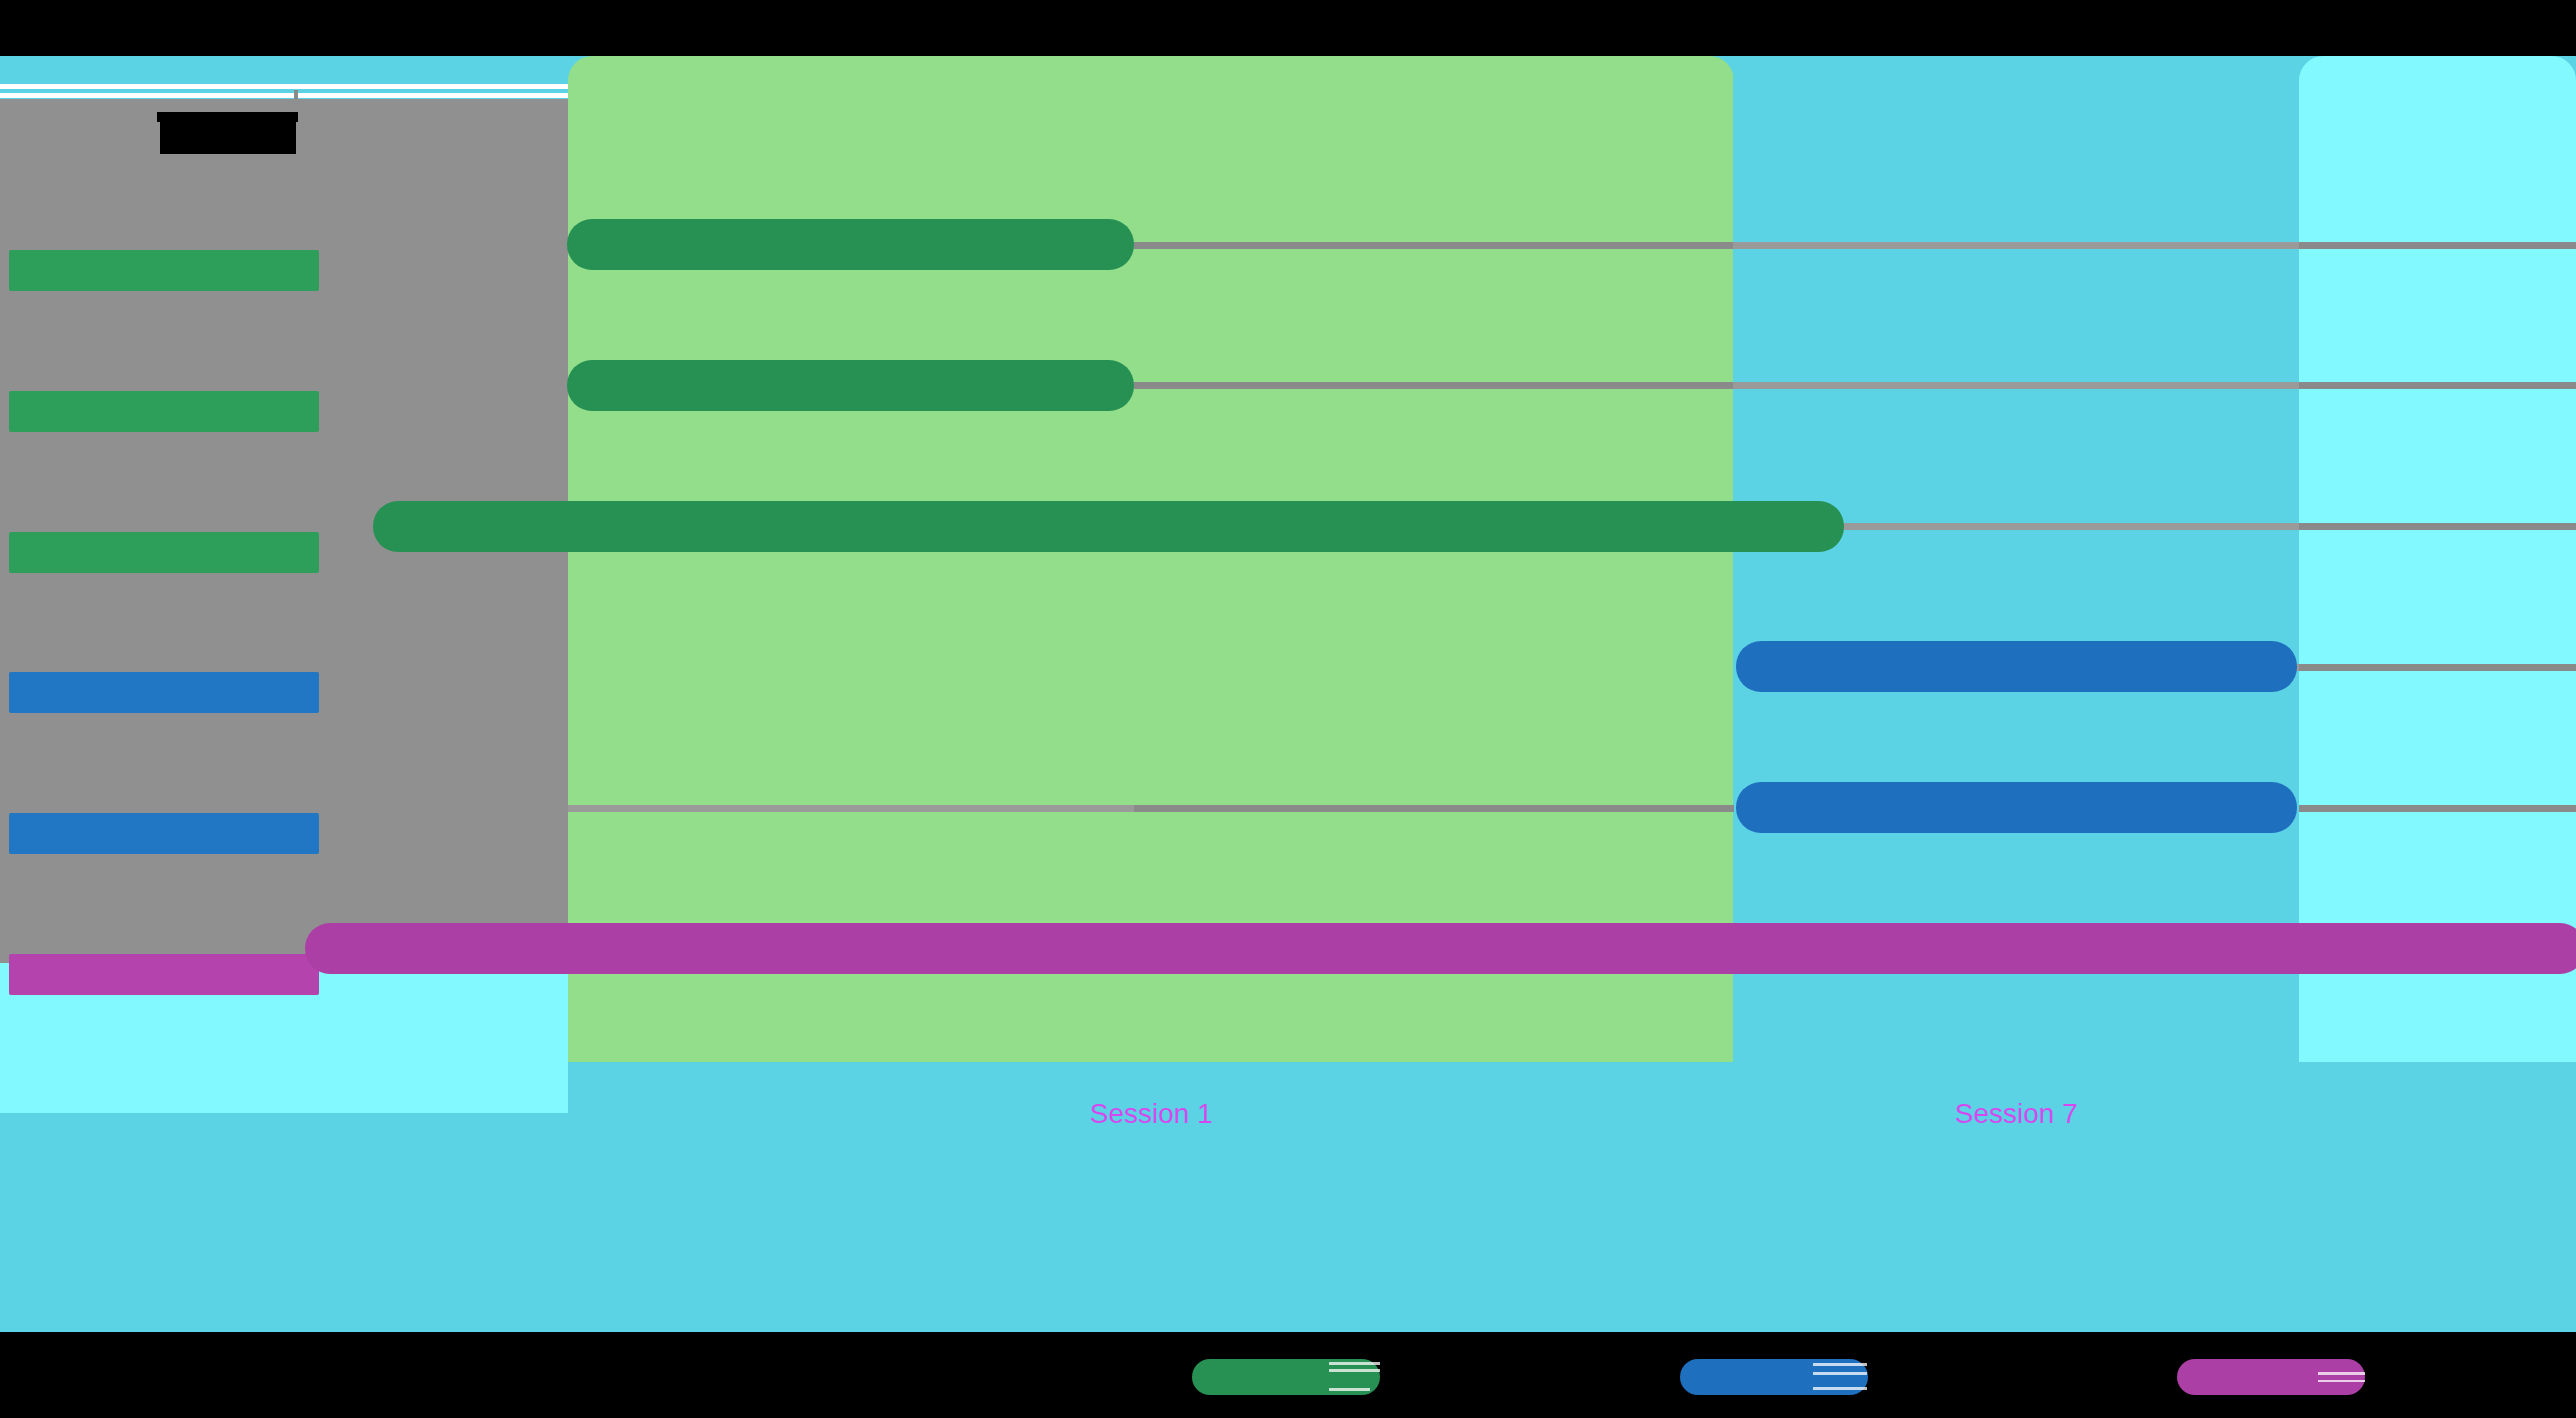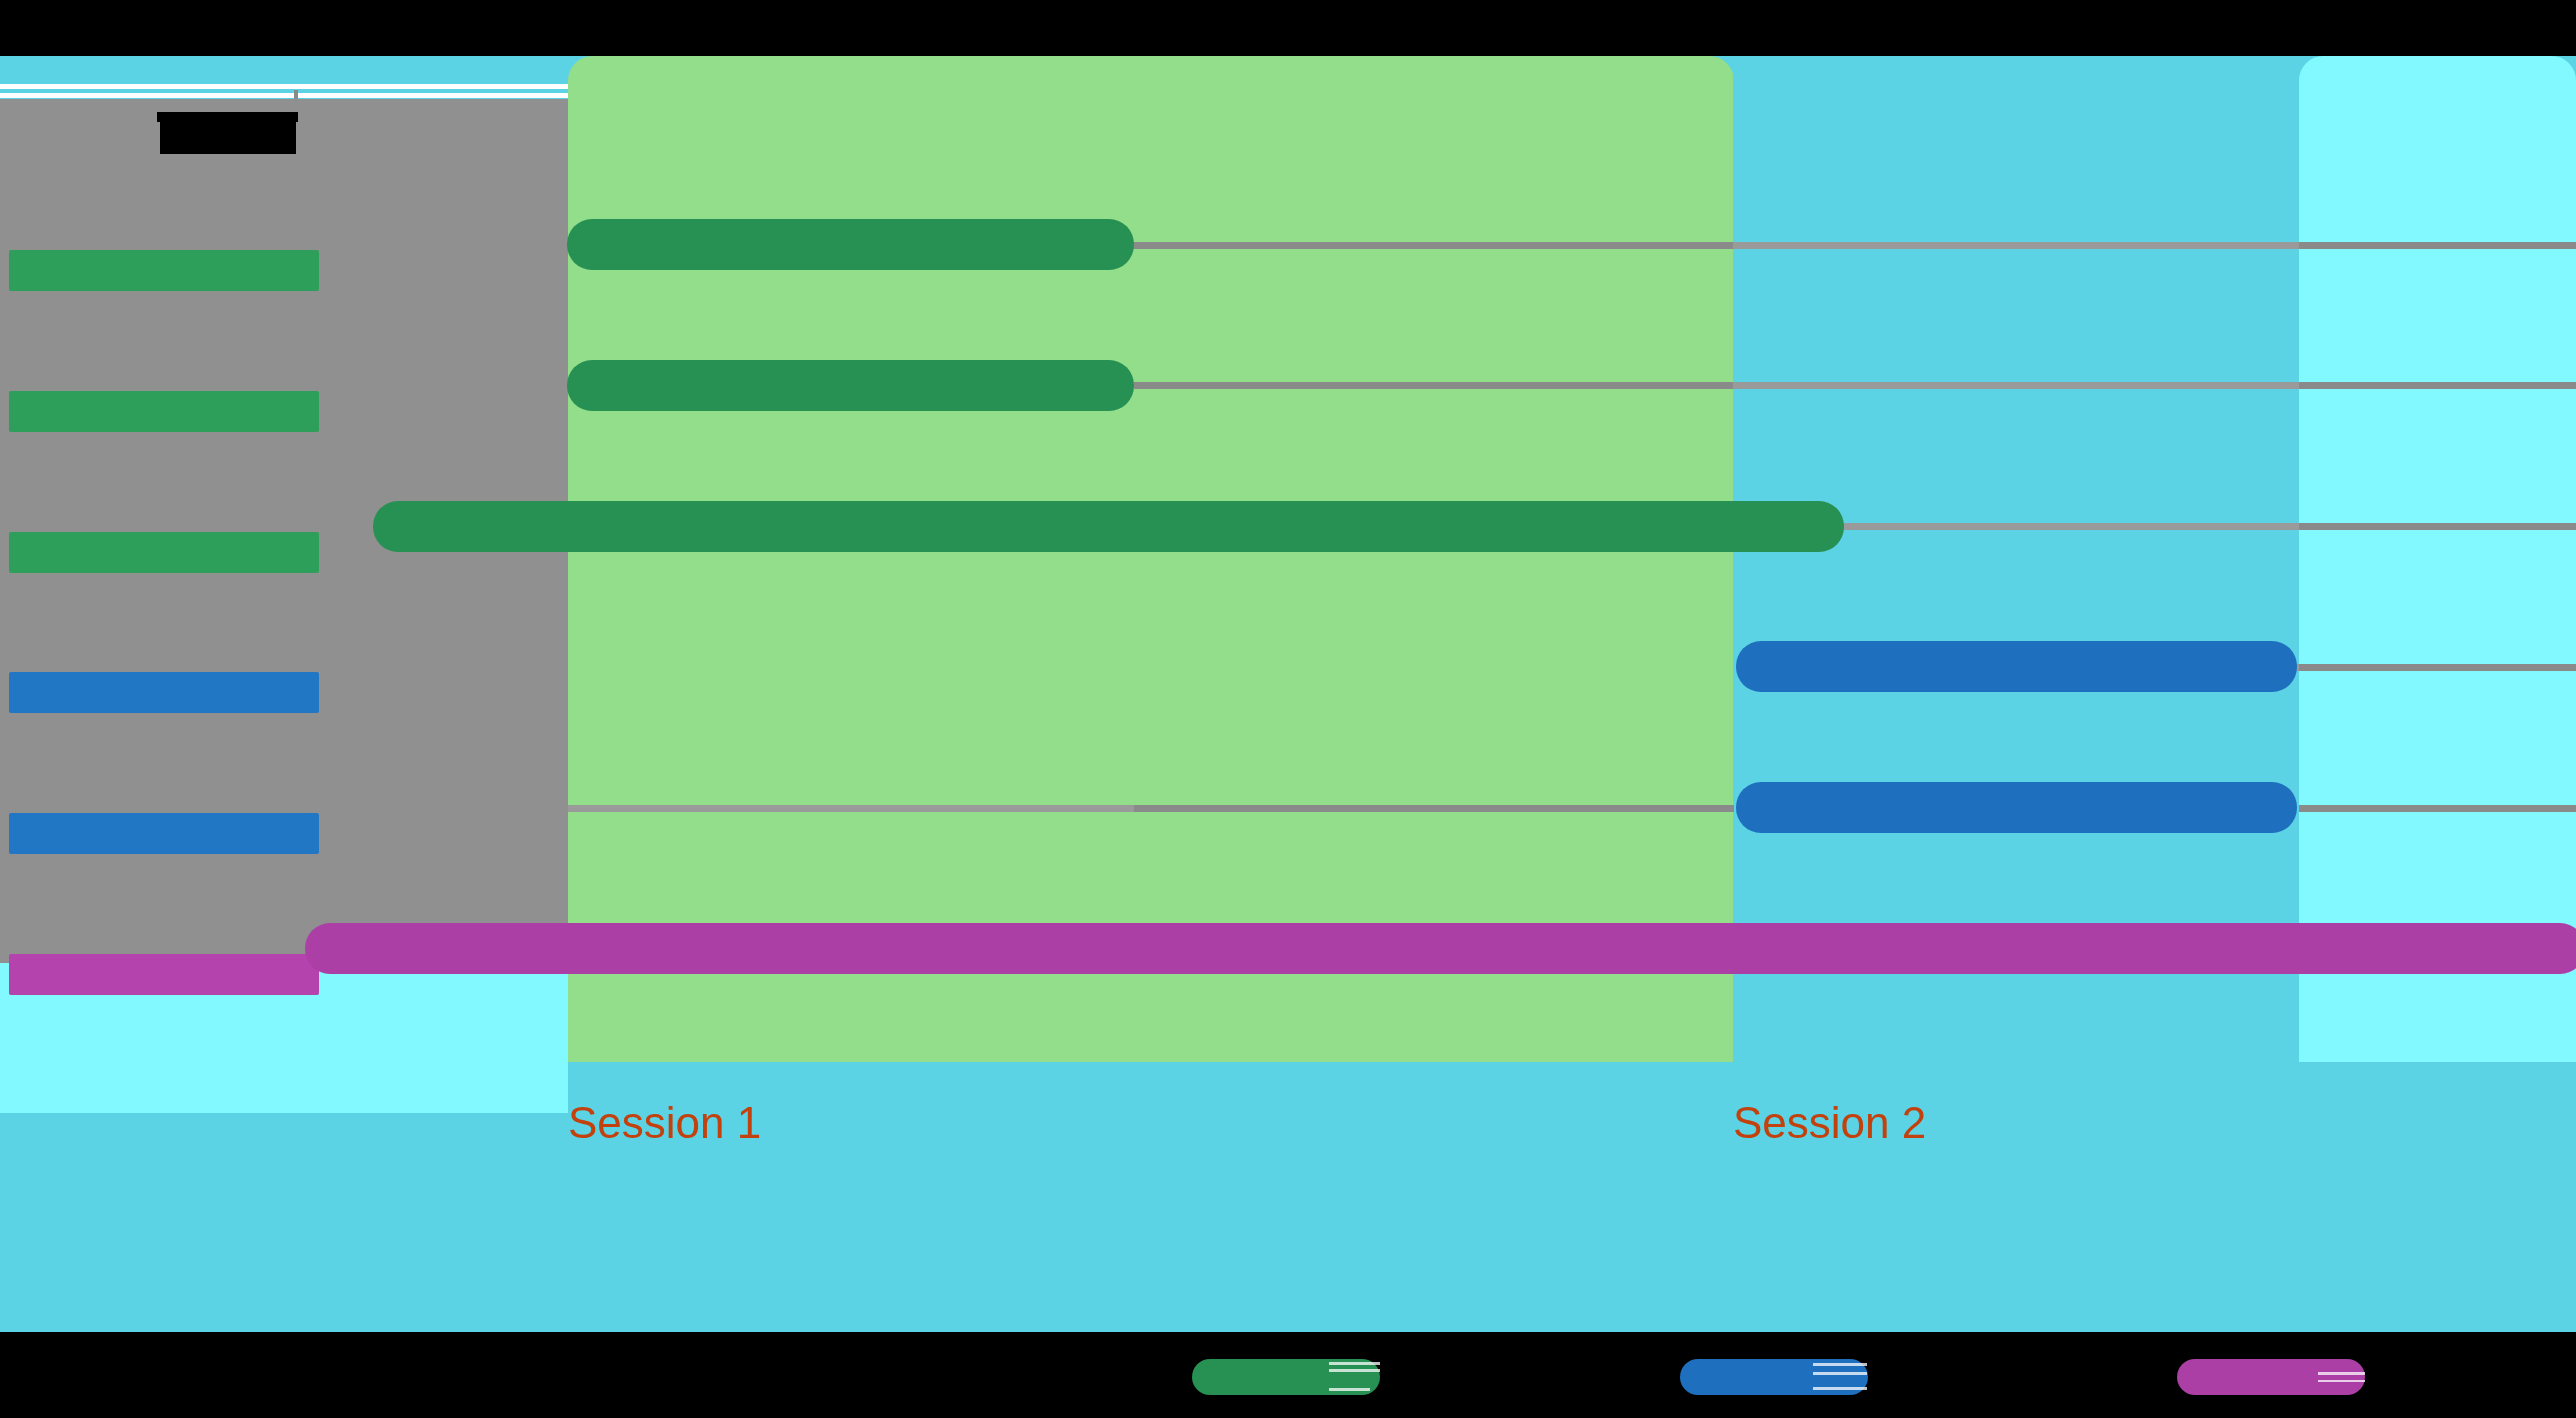--- a/index.html
+++ b/index.html
@@ -80,21 +80,22 @@
     position:absolute;left:160px;top:19px;width:136px;height:36px;
     background:#000;z-index:10;
   }
   #title-redaction .tail{
     position:absolute;left:-2.8px;top:-5.6px;width:141px;height:9.4px;background:#000;
   }
 
   
   .session-label{
     position:absolute;z-index:9;
-    font-size:44px;color:#c2410c;
+    font-size:28px;color:#d946ef;
+    text-align:center;
   }
 
   
   #footer-band{
     position:absolute;left:0;top:1062px;width:2576px;height:270px;
     background:#5BD3E5;
   }
   #footer-left-cyan{
     position:absolute;left:0;top:963px;width:568px;height:150px;
     background:#82F9FF;z-index:2;
@@ -191,21 +192,21 @@
   <div class="bar c-green" style="left:373px;  width:1471px; top:402px;"></div>
   <div class="bar c-blue" style="left:1736px; width:561px;  top:542px;"></div>
   <div class="bar c-blue" style="left:1736px; width:561px;  top:683px;"></div>
   <div class="bar c-magenta" style="left:305px;  width:2280px; top:824px;"></div>
 
 </div>
 
 <div id="footer-left-cyan"></div>
 
 <div class="session-label" style="left:568px;top:1098px;width:1166px;">Session 1</div>
-<div class="session-label" style="left:1733px;top:1098px;width:566px;">Session 2</div>
+<div class="session-label" style="left:1733px;top:1098px;width:566px;">Session 7</div>
 
 <div id="footer-band"></div>
 
 <div id="legend">
 
   <div class="legend-item" id="legend-item-0">
     <span class="legend-swatch c-green"></span>
     <span class="legend-text"></span>
     <span class="streak" style="left:137px;top:2.8px;width:51px;"></span>
     <span class="streak" style="left:137px;top:10.3px;width:51px;"></span>

